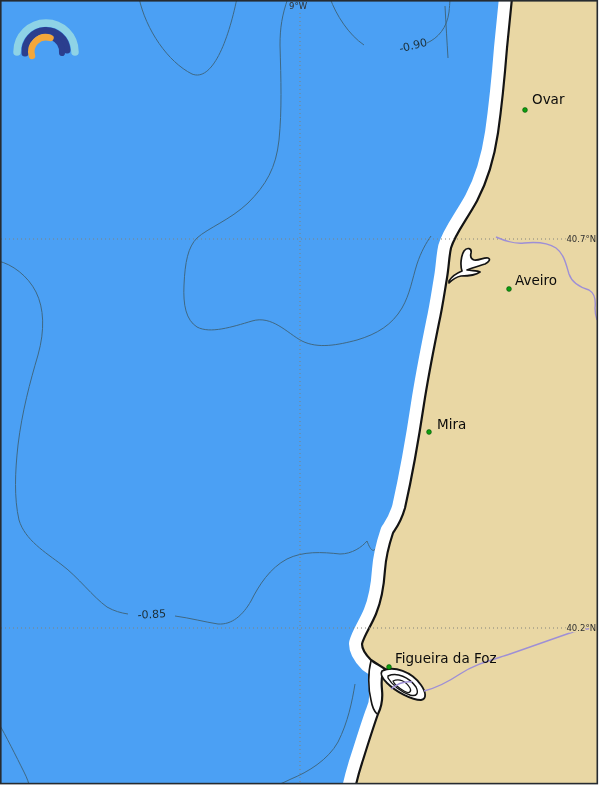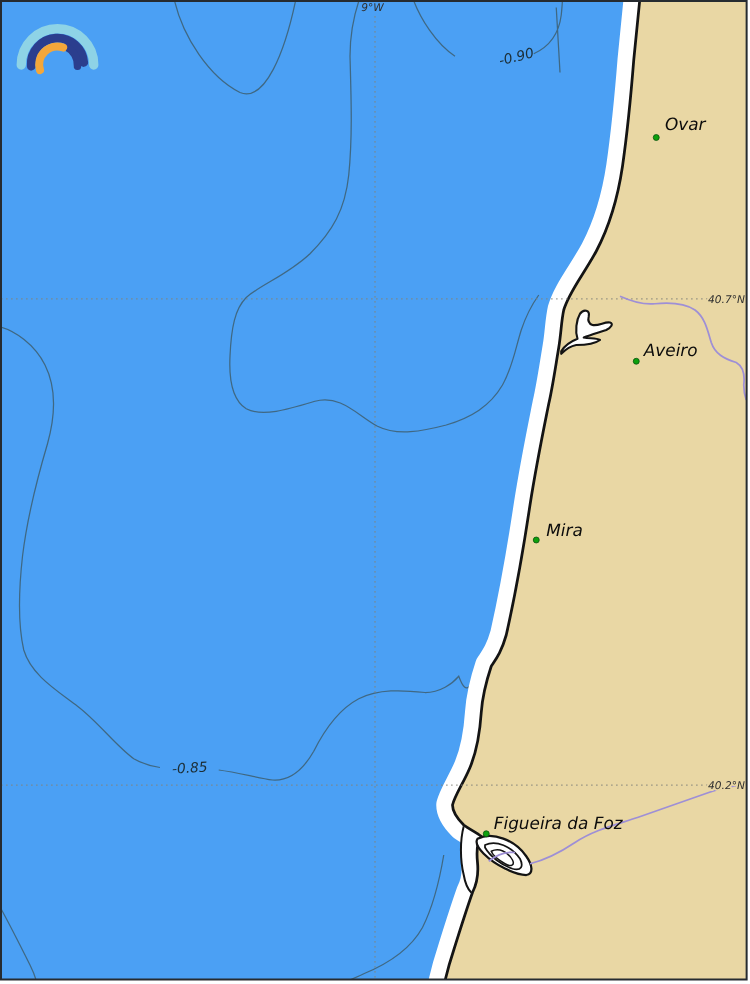--- a/index.html
+++ b/index.html
@@ -1,17 +1,17 @@
 <!DOCTYPE html>
 <html><head>
 <meta charset="utf-8">
 <style>
   html,body{margin:0;padding:0;background:#ffffff;}
   .screen{position:relative;width:600px;height:787px;overflow:hidden;background:#ffffff;
-          font-family:"DejaVu Sans","Liberation Sans",sans-serif;font-style:italic;}
+          font-family:"DejaVu Sans","Liberation Sans",sans-serif;}
   svg{position:absolute;top:0;left:0;display:block;}
   text{font-family:"DejaVu Sans","Liberation Sans",sans-serif;}
   .city-label{font-size:13.5px;fill:#0b0b0b;}
   .grid-label{font-size:8.5px;fill:#303030;}
   .grid-label.on-land{paint-order:stroke;stroke:#e9d7a4;stroke-width:3px;stroke-linejoin:round;}
   .contour-label{font-size:11px;fill:#1c2e36;}
 </style>
 </head>
 <body>
 

